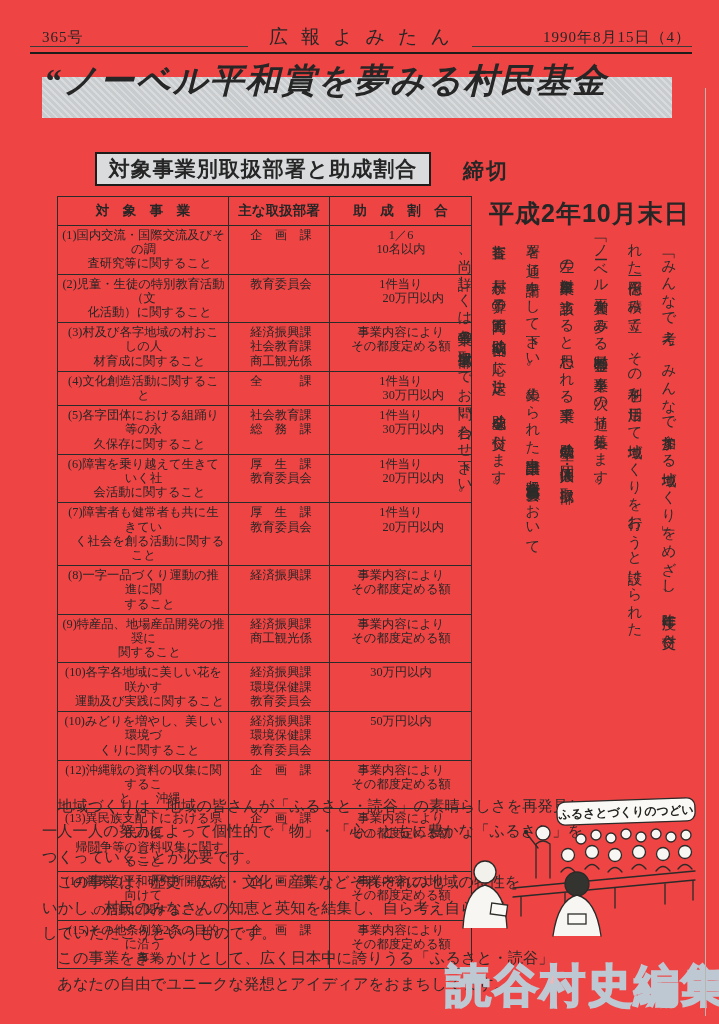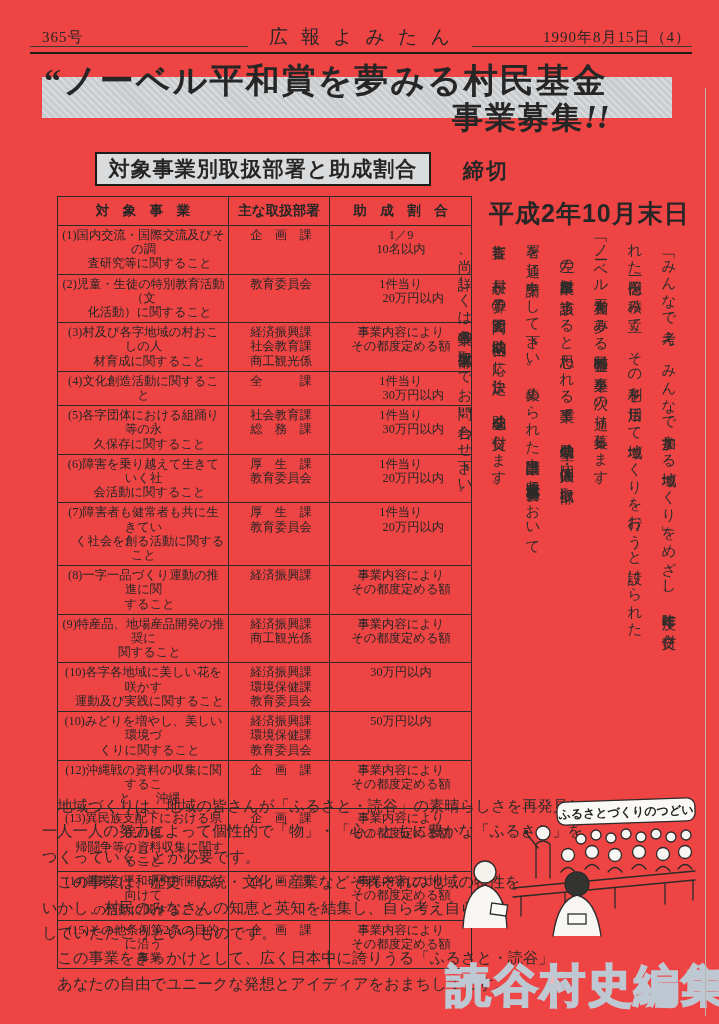--- a/index.html
+++ b/index.html
@@ -17,21 +17,21 @@
   .rule-thin-right{position:absolute;left:472px;top:46px;width:220px;height:1px;background:#3a3a38;}
   .rule-main{position:absolute;left:30px;top:52px;width:662px;height:2px;background:#1d1d1b;}
   
   .title-band{
     position:absolute;left:42px;top:77px;width:630px;height:41px;
     background:#c9ccce;
     background-image:repeating-linear-gradient(45deg,rgba(255,255,255,.28) 0 2px,rgba(0,0,0,0) 2px 5px);
   }
   .main-title{
     position:absolute;left:44px;top:58px;font-size:34px;font-weight:bold;
-    letter-spacing:2px;white-space:nowrap;
+    letter-spacing:2px;white-space:nowrap;font-style:italic;
   }
   .subtitle{
     position:absolute;left:452px;top:97px;font-size:31px;font-weight:bold;
     letter-spacing:2px;white-space:nowrap;
   }
   .subtitle .bang{font-style:italic;font-size:33px;letter-spacing:0;}
   
   .section-label{
     position:absolute;left:95px;top:152px;width:332px;height:30px;
     border:2.5px solid #1c1c1a;background:#d9dbdc;
@@ -104,40 +104,39 @@
 
   <span class="hdr-issue">365号</span>
   <span class="hdr-title">広報よみたん</span>
   <span class="hdr-date">1990年8月15日（4）</span>
   <div class="rule-thin-left"></div>
   <div class="rule-thin-right"></div>
   <div class="rule-main"></div>
 
   <div class="title-band"></div>
   <div class="main-title">“ノーベル平和賞を夢みる村民基金</div>
-  <div class="subtitle"><span>事業募集</span><span class="bang">!!</span></div>
 
   <div class="section-label">対象事業別取扱部署と助成割合</div>
   <div class="deadline-label">締切</div>
   <div class="deadline-date">平成2年10月末日</div>
 
   <table class="subsidy-table">
     <thead>
       <tr>
         <th class="col-project">対　象　事　業</th>
         <th class="col-dept">主な取扱部署</th>
         <th class="col-ratio">助　成　割　合</th>
       </tr>
     </thead>
     <tbody>
         <tr>
           <td>(1)国内交流・国際交流及びその調
 　査研究等に関すること</td>
           <td class="dept">企　画　課</td>
-          <td>1／9
+          <td>1／6
 10名以内</td>
         </tr>
         <tr>
           <td>(2)児童・生徒の特別教育活動（文
 　化活動）に関すること</td>
           <td class="dept">教育委員会</td>
           <td>1件当り
 　　20万円以内</td>
         </tr>
         <tr>

